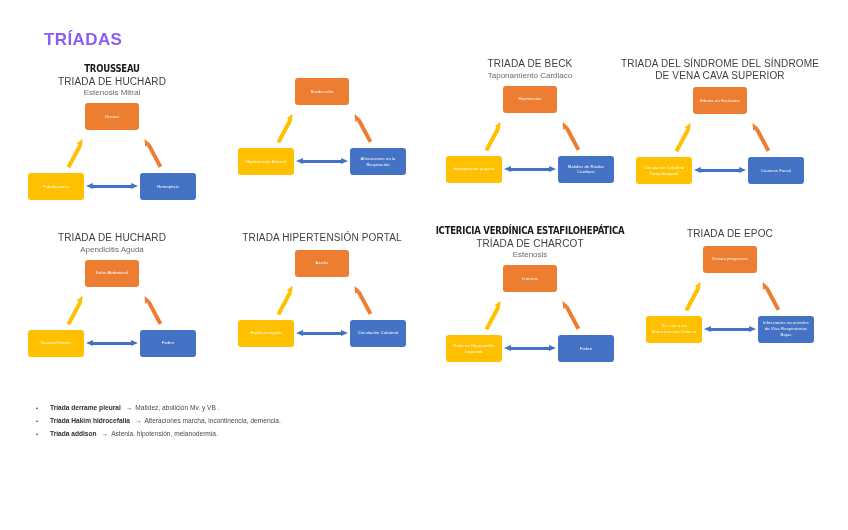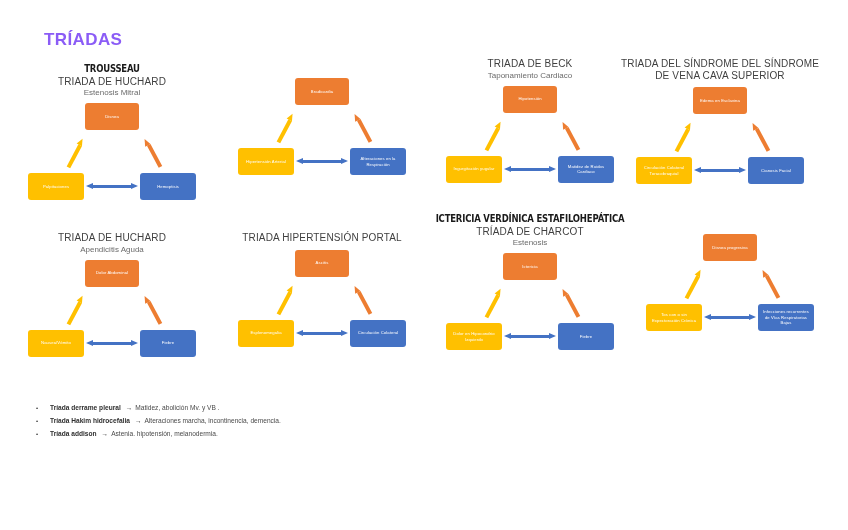--- a/index.html
+++ b/index.html
@@ -331,21 +331,21 @@
           <div class="head"></div>
           <div class="shaft"></div>
         </div>
         <div class="arrow-h">
           <div class="tip tip-l"></div>
           <div class="bar"></div>
           <div class="tip tip-r"></div>
         </div>
       </div>
     </div>
-    <div class="triad" style="left: 430px; top: 216px;">
+    <div class="triad" style="left: 430px; top: 228px;">
       <div class="triad-head">
         <div class="hand-note">ICTERICIA VERDÍNICA ESTAFILOHEPÁTICA</div>
         <div class="triad-title">TRÍADA DE CHARCOT</div>
         <div class="triad-sub">Estenosis</div>
       </div>
       <div class="diagram">
         <div class="node node-top">Ictericia</div>
         <div class="node node-left">Dolor en Hipocondrio Izquierdo</div>
         <div class="node node-right">Fiebre</div>
         <div class="arrow-diag arrow-left-diag">
@@ -357,20 +357,23 @@
           <div class="shaft"></div>
         </div>
         <div class="arrow-h">
           <div class="tip tip-l"></div>
           <div class="bar"></div>
           <div class="tip tip-r"></div>
         </div>
       </div>
     </div>
     <div class="triad" style="left: 630px; top: 228px;">
+      <div class="triad-head">
+        <div class="triad-title">TRIADA DE EPOC</div>
+      </div>
       <div class="diagram">
         <div class="node node-top">Disnea progresiva</div>
         <div class="node node-left">Tos con o sin Expectoración Crónica</div>
         <div class="node node-right">Infecciones recurrentes de Vías Respiratorias Bajas</div>
         <div class="arrow-diag arrow-left-diag">
           <div class="head"></div>
           <div class="shaft"></div>
         </div>
         <div class="arrow-diag arrow-right-diag">
           <div class="head"></div>

